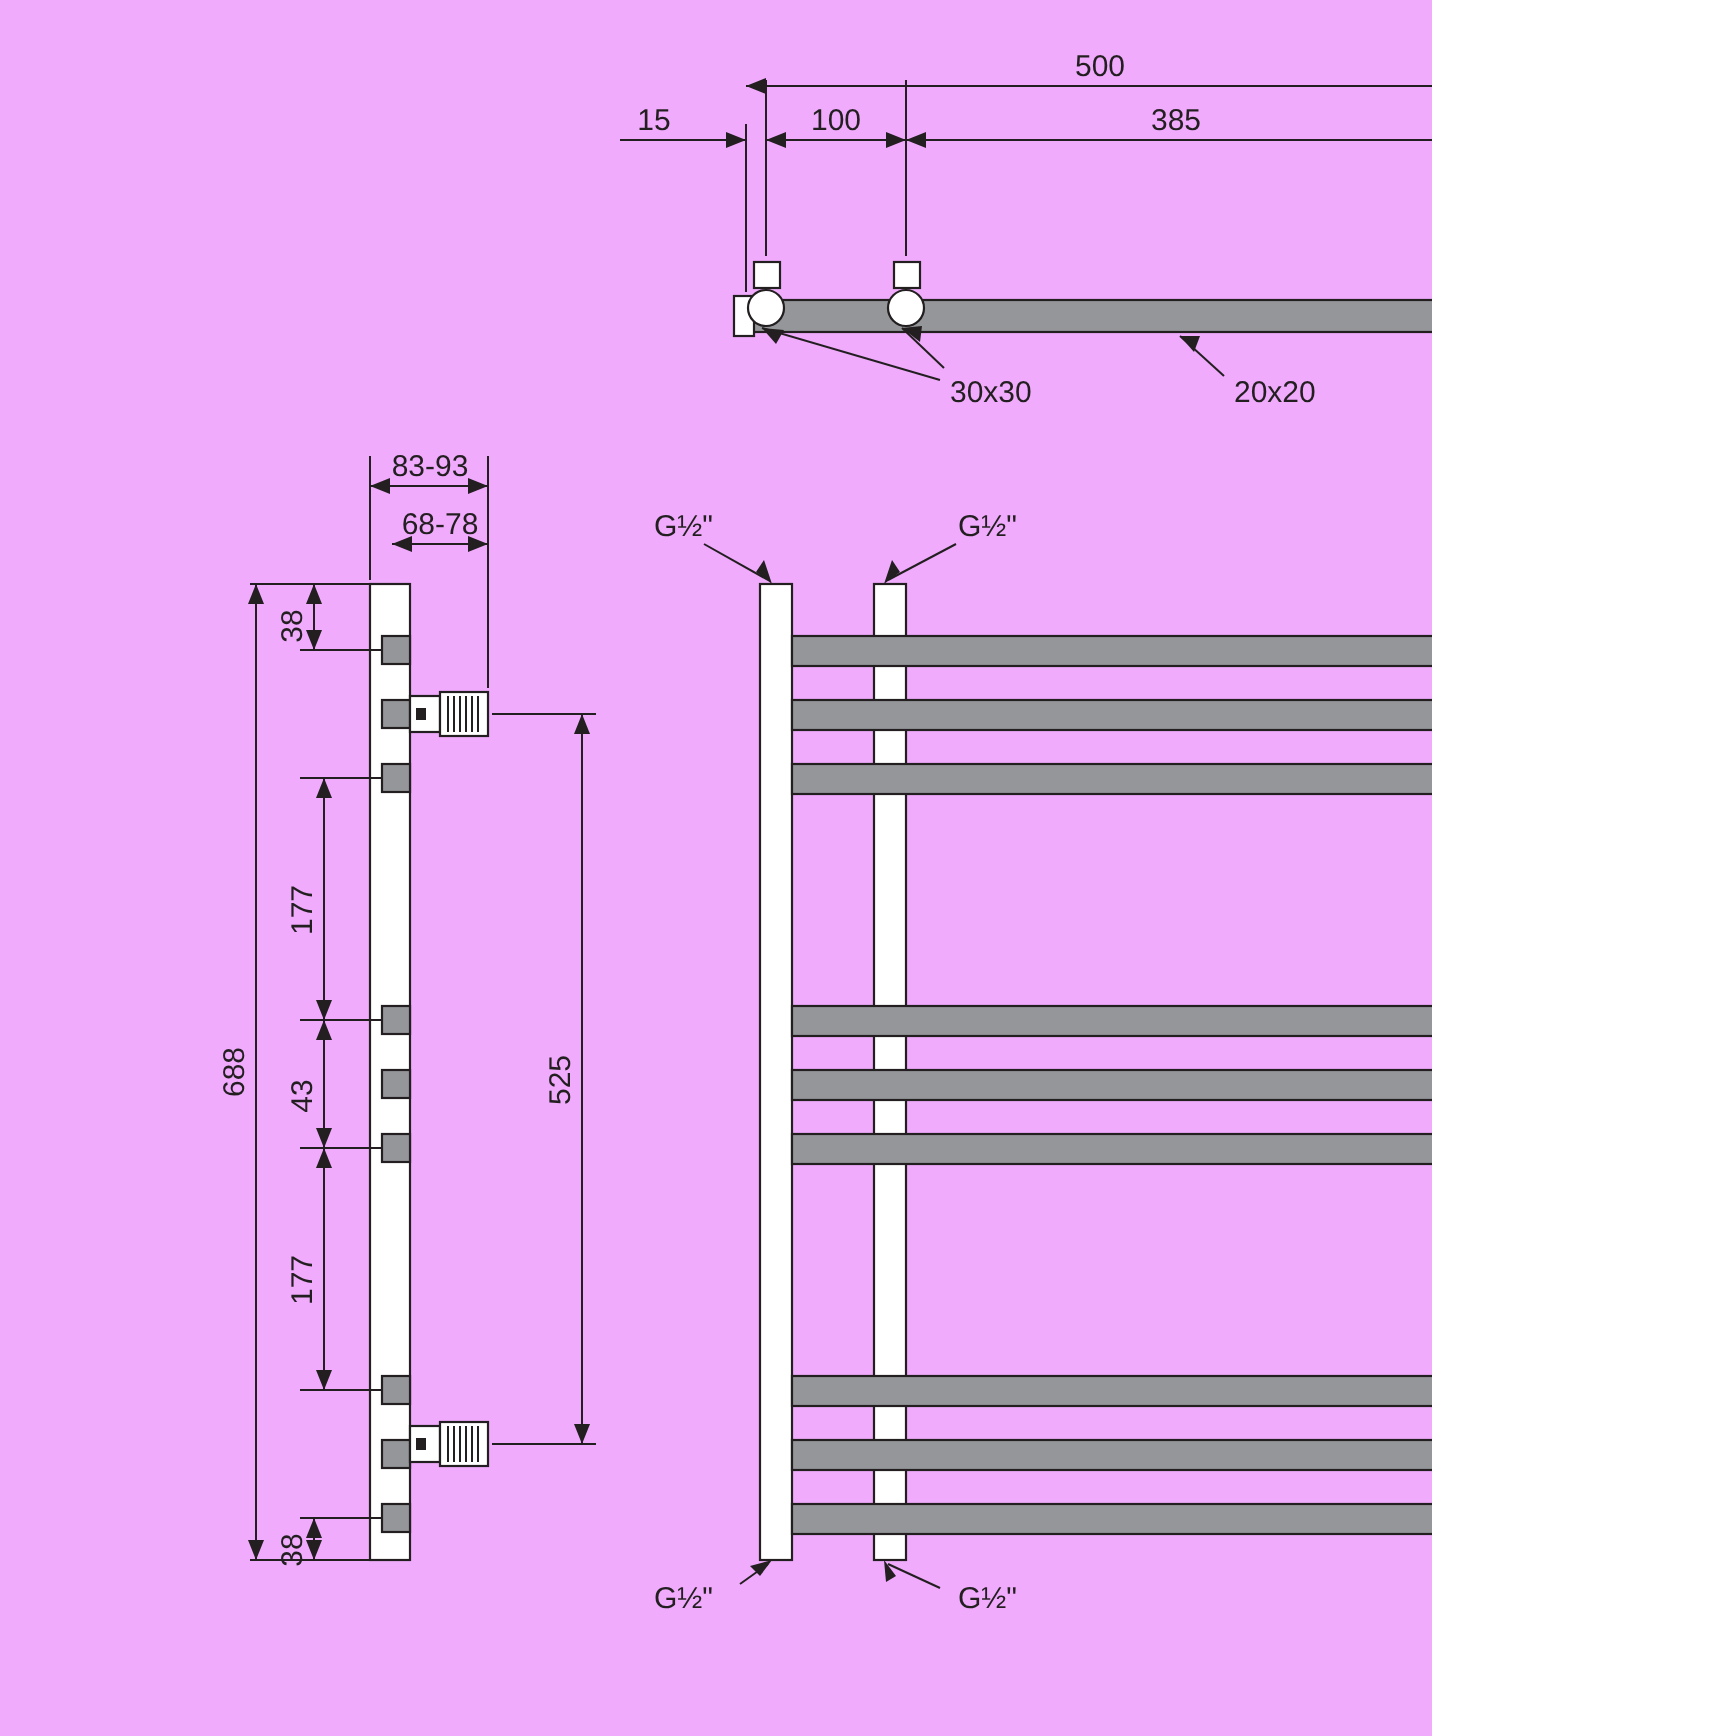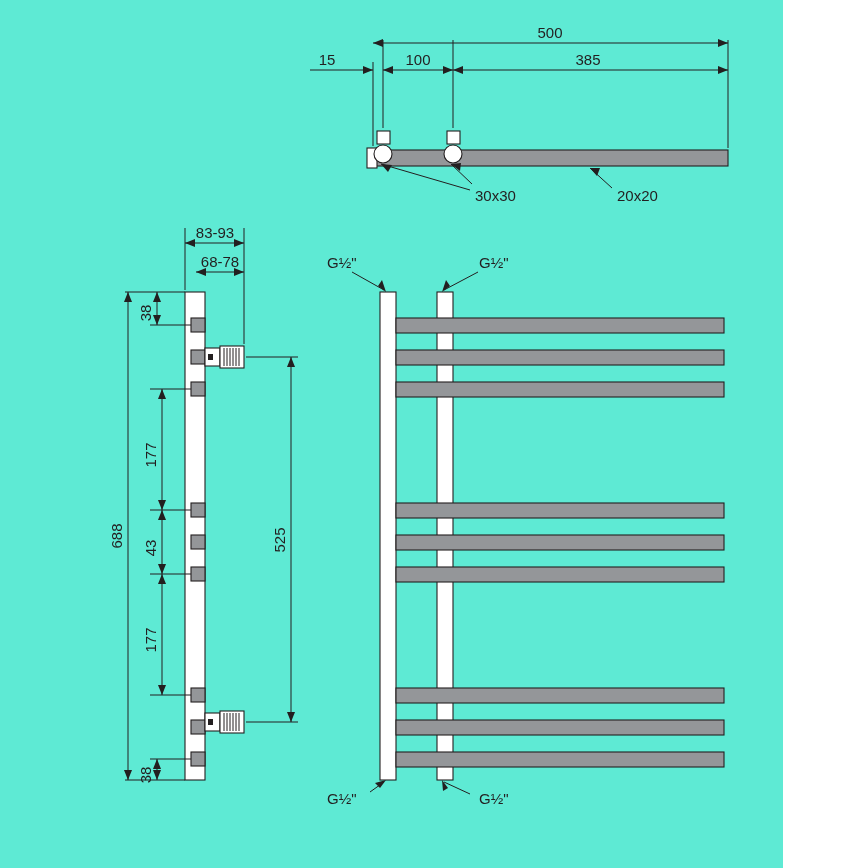--- a/index.html
+++ b/index.html
@@ -5,23 +5,23 @@
   html, body {
     margin: 0;
     padding: 0;
     background: #ffffff;
   }
   body {
     font-family: "Liberation Sans", sans-serif;
   }
   #sheet {
     position: relative;
-    width: 783px;
+    width: 716px;
     height: 868px;
-    background: #5eead4;
+    background: #f0abfc;
     overflow: hidden;
   }
   svg#drawing {
     position: absolute;
     left: 0;
     top: 0;
     width: 868px;
     height: 868px;
   }
   .ln-thin {

